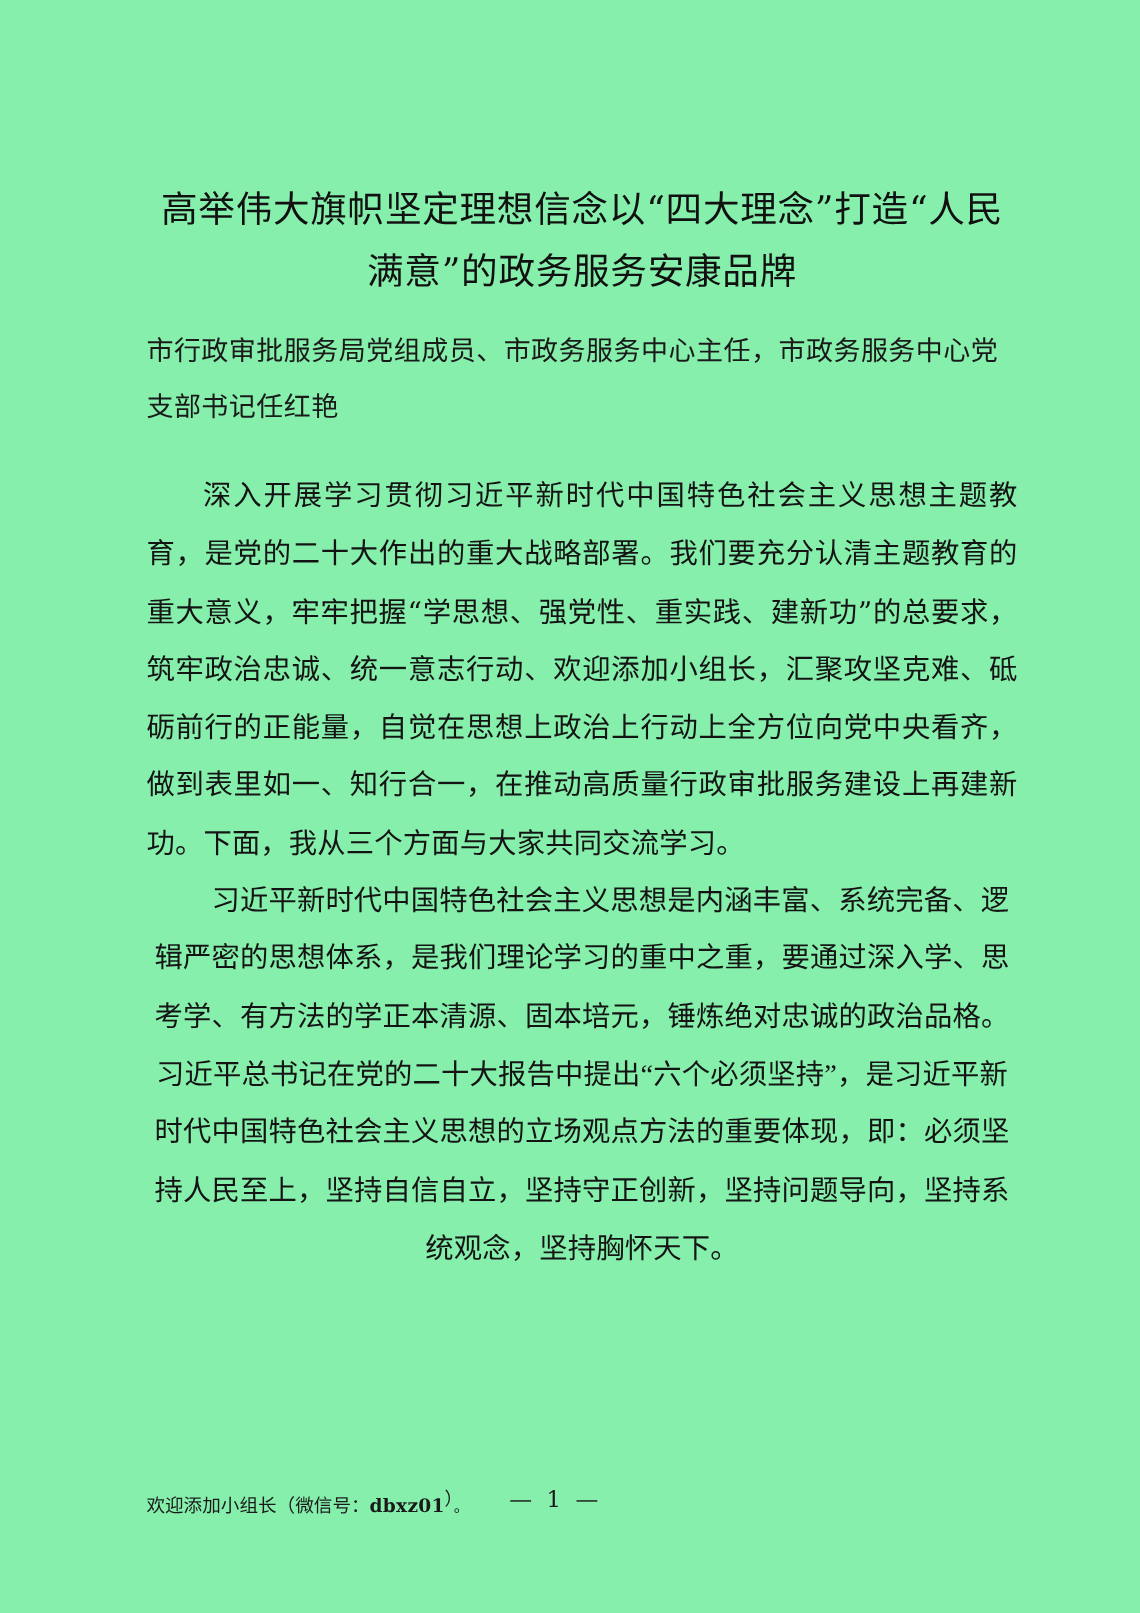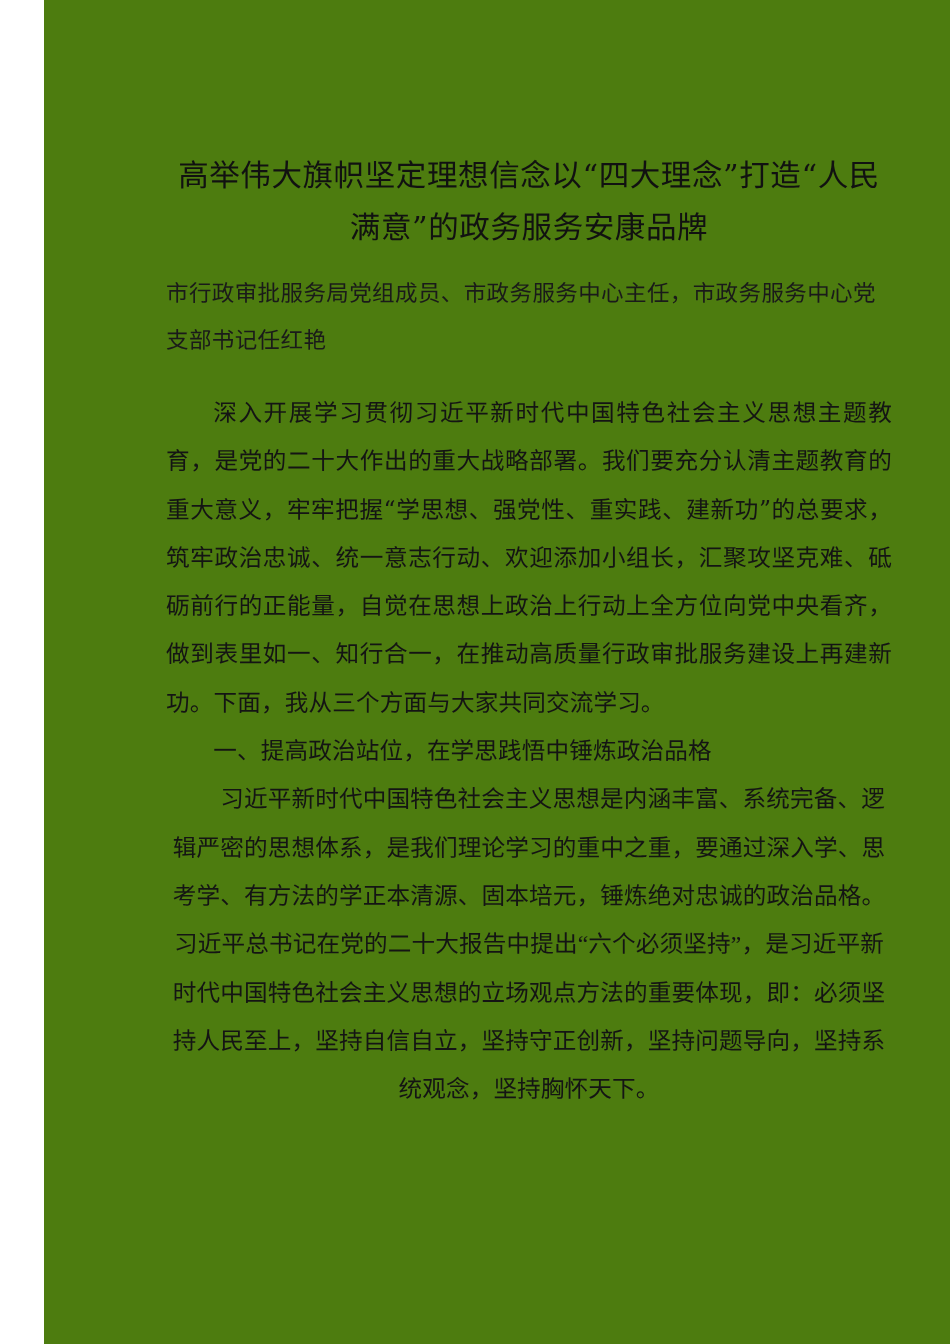--- a/index.html
+++ b/index.html
@@ -14,22 +14,21 @@
     position: relative;
     overflow: hidden;
     font-family: "DejaVu Serif", "Liberation Serif", serif;
     color: #1a1a1a;
     -webkit-font-smoothing: antialiased;
   }
 
   .page {
     position: absolute;
     inset: 0;
-    background: #4d7c0f;
-    margin-left: 44px;
+    background: #86efac;
   }
 
   
   .doc-body {
     position: absolute;
     left: 122px;
     top: 0;
     width: 726px;   
   }
 
@@ -128,20 +127,25 @@
 <div class="page">
 
   <div class="doc-body">
 
     <h1 class="doc-title">高举伟大旗帜坚定理想信念以“四大理念”打造“人民满意”的政务服务安康品牌</h1>
 
     <p class="doc-byline">市行政审批服务局党组成员、市政务服务中心主任，市政务服务中心党支部书记任红艳</p>
 
     <div class="doc-paragraphs">
       <p class="para">深入开展学习贯彻习近平新时代中国特色社会主义思想主题教育，是党的二十大作出的重大战略部署。我们要充分认清主题教育的重大意义，牢牢把握“学思想、强党性、重实践、建新功”的总要求，筑牢政治忠诚、统一意志行动、欢迎添加小组长，汇聚攻坚克难、砥砺前行的正能量，自觉在思想上政治上行动上全方位向党中央看齐，做到表里如一、知行合一，在推动高质量行政审批服务建设上再建新功。下面，我从三个方面与大家共同交流学习。</p>
-      <p class="para heading">一、提高政治站位，在学思践悟中锤炼政治品格</p>
       <p class="para last-loose">习近平新时代中国特色社会主义思想是内涵丰富、系统完备、逻辑严密的思想体系，是我们理论学习的重中之重，要通过深入学、思考学、有方法的学正本清源、固本培元，锤炼绝对忠诚的政治品格。习近平总书记在党的二十大报告中提出“六个必须坚持”，是习近平新时代中国特色社会主义思想的立场观点方法的重要体现，即：必须坚持人民至上，坚持自信自立，坚持守正创新，坚持问题导向，坚持系统观念，坚持胸怀天下。</p>
     </div>
 
   </div>
 
+  <div class="doc-footer">
+    <div class="footer-note">
+      <span>欢迎添加小组长（微信号：</span><span class="wx-id">dbxz01</span><span class="sup-paren">）</span><span class="dot">。</span>
+    </div>
+    <div class="page-number">— 1 —</div>
+  </div>
 
 </div>
 
 </body></html>

